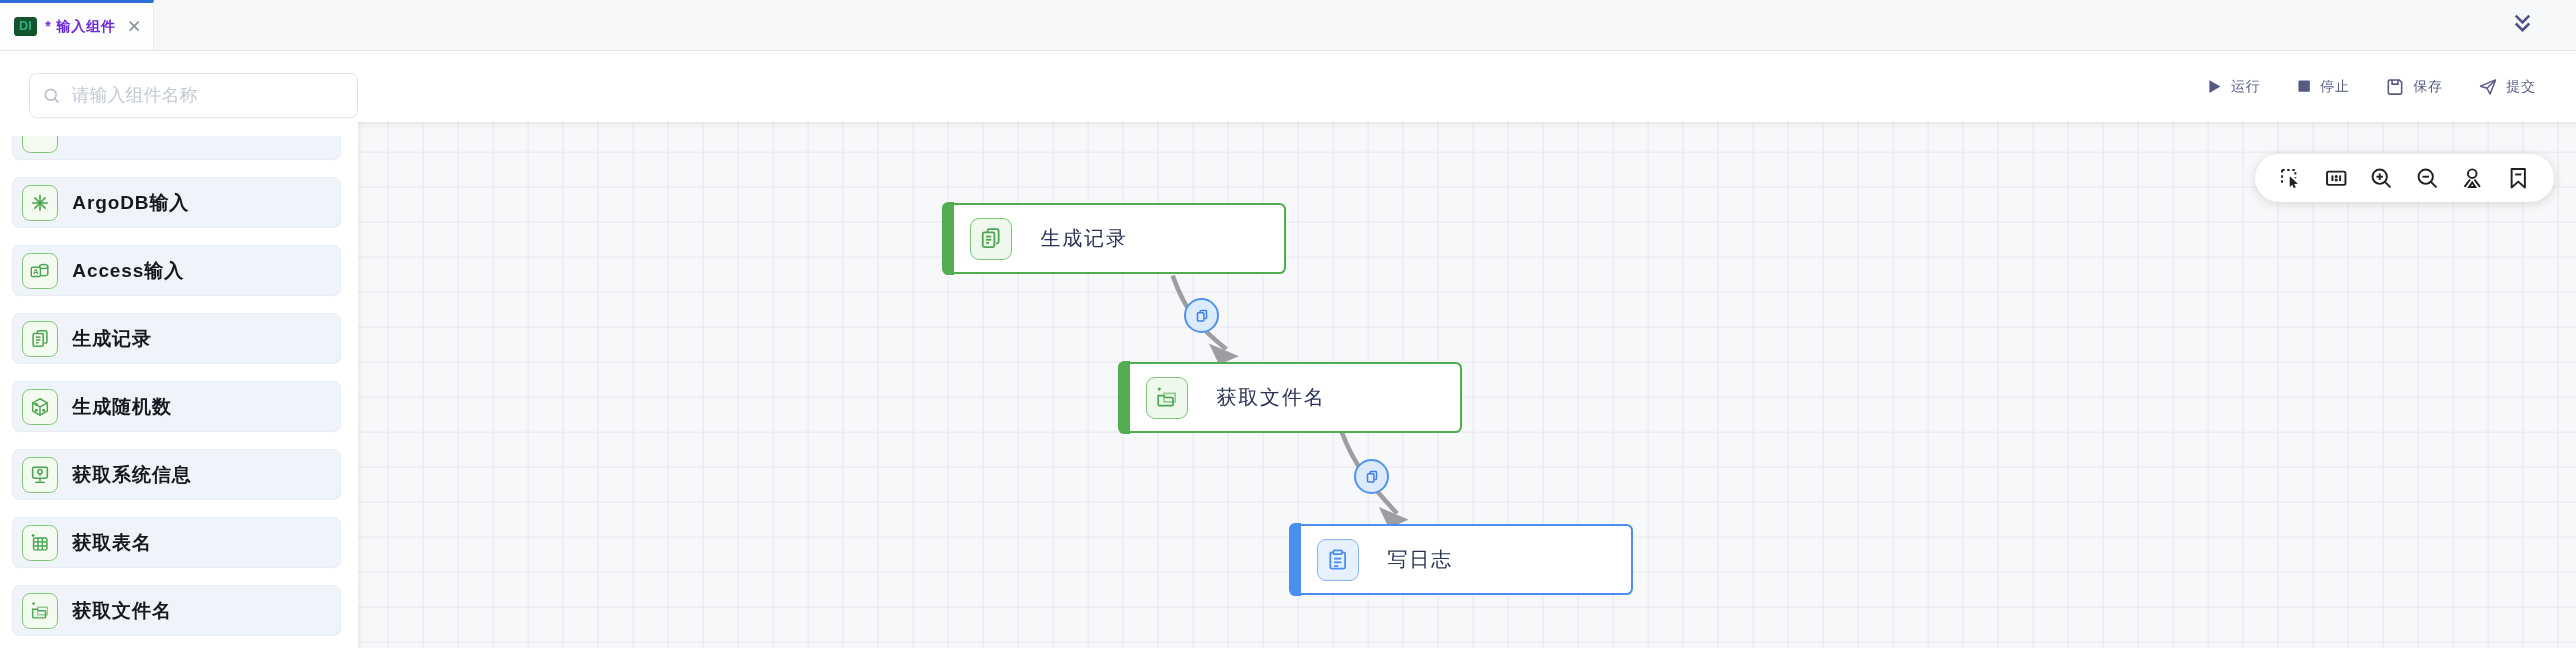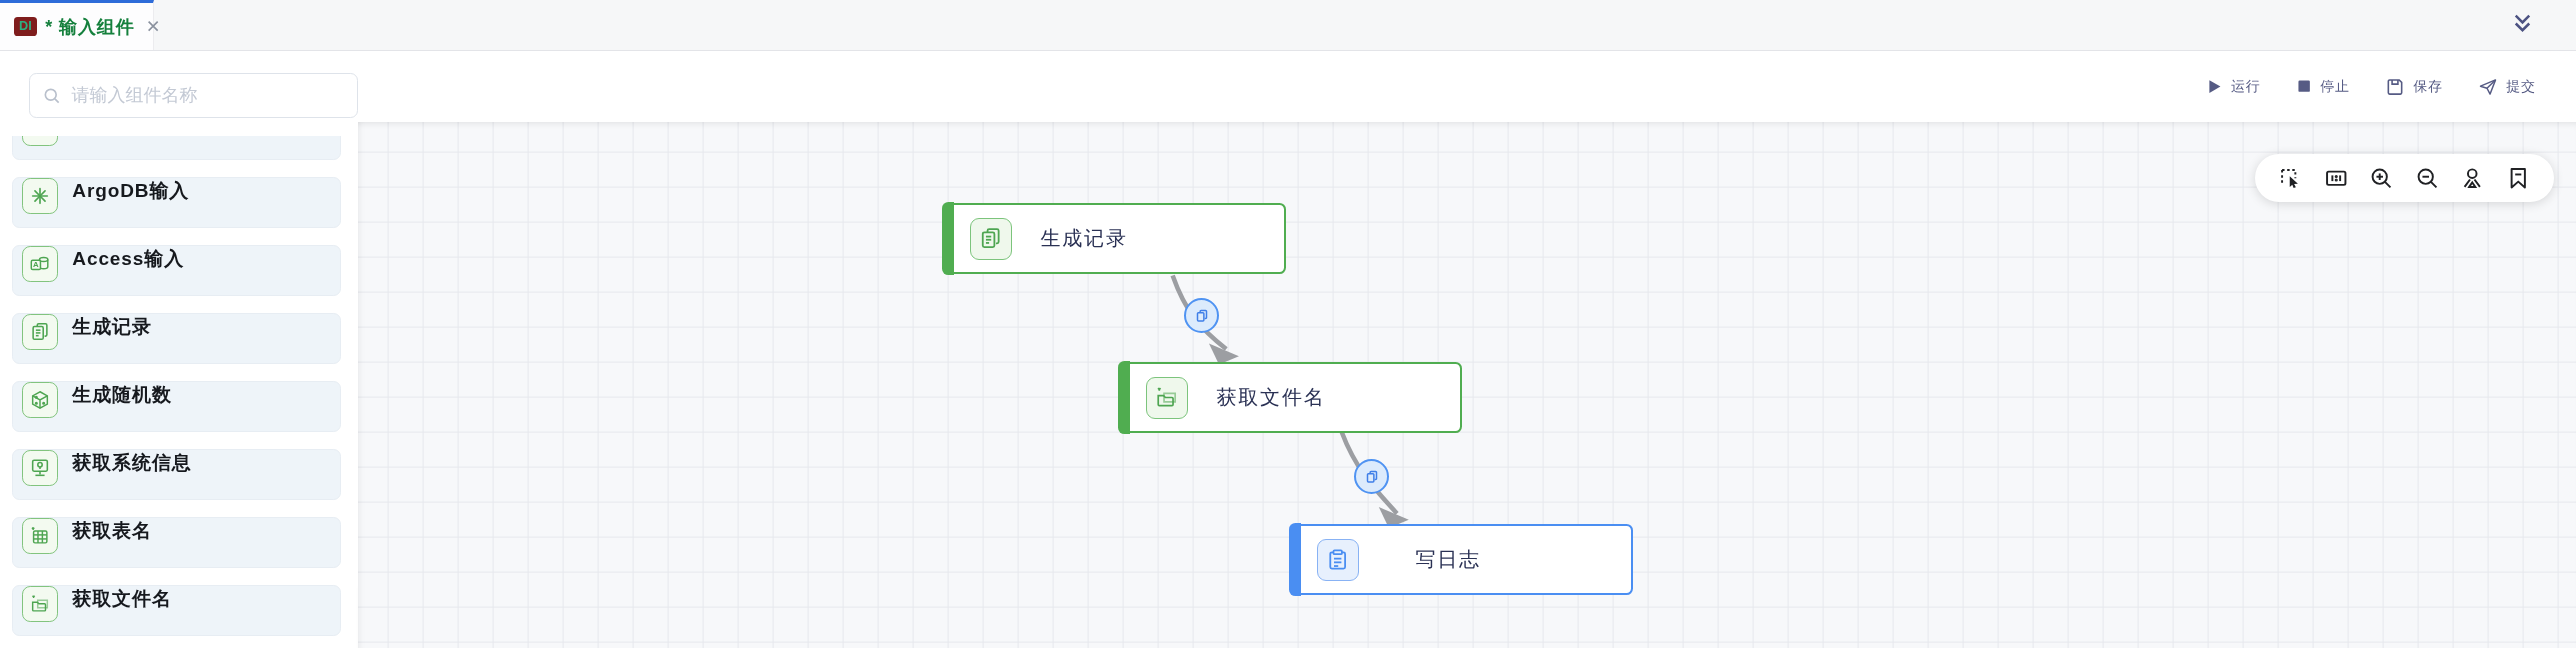--- a/index.html
+++ b/index.html
@@ -6,37 +6,37 @@
   html,body { width:2576px; height:649px; overflow:hidden; }
   body { font-family:"Liberation Sans","DejaVu Sans",sans-serif; background:#fff; }
   .app { position:relative; width:2576px; height:649px; overflow:hidden; background:#fff; }
 
   
   .tabbar { position:absolute; left:0; top:0; width:2576px; height:51px;
             background:#f6f7f8; border-bottom:0.9px solid #e3e4e8; }
   .tab { position:absolute; left:0; top:0; width:154px; height:50px; background:#fdfdfe;
          border-top:3.6px solid #2e6cd9; border-right:0.9px solid #ececef;
          display:flex; align-items:center; padding-left:13.6px; gap:8.2px; cursor:pointer; }
-  .di-badge { background:#7f1d1d; color:#2fae80; font-size:12.7px; font-weight:700;
+  .di-badge { background:#14532d; color:#2fae80; font-size:12.7px; font-weight:700;
               border-radius:3.6px; padding:2.7px 5.4px; line-height:1; }
-  .tab-title { font-size:18px; font-weight:600; color:#15803d; white-space:nowrap; letter-spacing:0.9px; }
+  .tab-title { font-size:14px; font-weight:600; color:#6d28d9; white-space:nowrap; letter-spacing:0.9px; }
   .tab-close { display:flex; align-items:center; margin-left:1.8px; }
   .tabbar-right { position:absolute; right:40px; top:0; height:47px; display:flex; align-items:center; }
 
   
   .sidebar { position:absolute; left:0; top:51px; width:358px; height:598px; background:#ffffff; }
   .search-box { position:absolute; left:11.8px; top:22px; width:329px; height:45px;
                 border:1.8px solid #dee3ea; border-radius:7.3px; background:#fff;
                 display:flex; align-items:center; padding:0 12.7px; gap:9px;margin-left:17px; }
   .search-box input { border:none; outline:none; flex:1; font-size:18px; color:#333;
                       font-family:inherit; background:transparent; }
   .search-box input::placeholder { color:#c3c9d4; }
   .comp-list { position:absolute; left:11.8px; top:85px; width:329px; bottom:0; overflow:hidden; }
   .comp-item { height:51px; border-radius:7.3px; background:#eef4f9; border:0.9px solid #e7edf3;
-               display:flex; align-items:flex-start; padding-left:9px; margin-bottom:17px; cursor:grab; }
+               display:flex; align-items:center; padding-left:9px; margin-bottom:17px; cursor:grab; }
   .comp-item.partial { margin-top:-27px; }
   .icon-box { width:36px; height:36px; border-radius:8.2px; background:#f3faf0;
               border:1.8px solid #82c47e; display:flex; align-items:center; justify-content:center;
               flex-shrink:0; }
   .comp-label { margin-left:14.5px; font-size:19px; font-weight:600; color:#16191e; letter-spacing:0.9px; }
 
   .collapse-handle { position:absolute; left:358px; top:587px; width:24.5px; height:62px;
                      background:#fff; border-radius:0 22px 0 0;
                      box-shadow:1.8px 0 5.4px rgba(0,0,0,0.06);
                      display:flex; align-items:center; justify-content:center; cursor:pointer; }
@@ -58,21 +58,21 @@
   .tool-pill { position:absolute; top:154px; right:22px; height:48px; background:#fff;
                border-radius:24.5px; box-shadow:0 1.8px 11px rgba(0,0,0,0.14);
                display:flex; align-items:center; gap:21px; padding:0 23.6px; }
   .tool-pill .tool { width:24.5px; height:24.5px; display:flex; align-items:center; justify-content:center;
                      cursor:pointer; }
 
   
   .node { position:absolute; width:343px; height:71px; background:#fff; border-radius:6.4px;
           display:flex; align-items:center; cursor:grab; z-index:3; }
   .node.green { border:2.7px solid #50ad50; }
-  .node.blue  { border:2.7px solid #4a8ef2;gap:28px; }
+  .node.blue  { border:2.7px solid #4a8ef2; }
   .node .bar { position:absolute; left:-2.7px; top:-2.7px; bottom:-2.7px; width:11.8px; border-radius:6.4px 0 0 6.4px; }
   .node.green .bar { background:#50ad50; }
   .node.blue  .bar { background:#4a8ef2; }
   .node .icon-box { margin-left:24.5px; width:42px; height:42px; border-radius:9px; }
   .node.green .icon-box { border-color:#7cc47c; background:#eff8ec; }
   .node.blue  .icon-box { border-color:#88b2f4; background:#e7f0fd; }
   .node-label { margin-left:29px; font-size:20px; font-weight:500; color:#2a3154; letter-spacing:1.8px; }
 
   .edge-layer { position:absolute; left:0; top:0; width:2576px; height:649px; pointer-events:none; z-index:2; }
 

